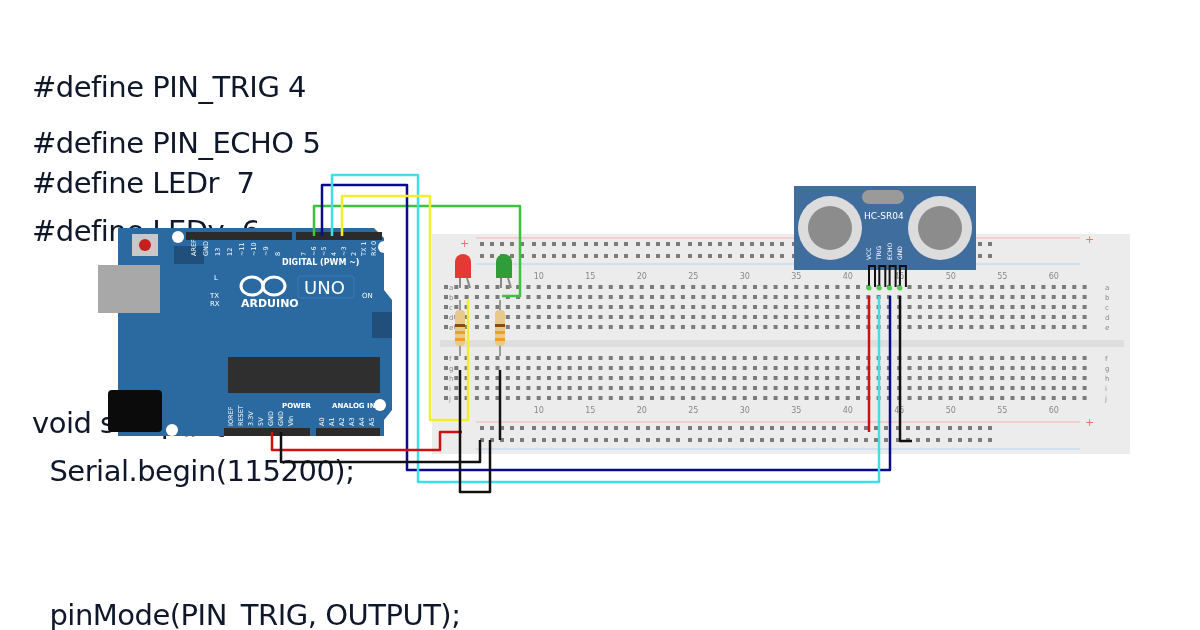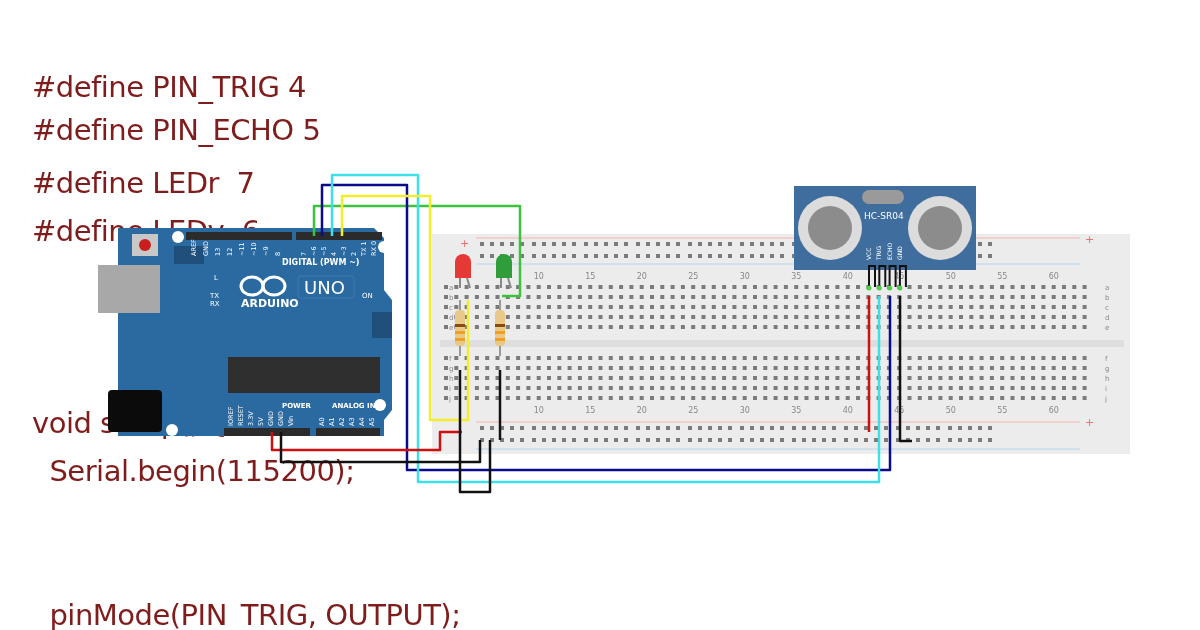--- a/index.html
+++ b/index.html
@@ -1,25 +1,25 @@
 <!DOCTYPE html>
 <html><head>
 <meta charset="utf-8">
 <style>
   html,body{margin:0;padding:0;background:#fff;}
   body{width:1200px;height:630px;position:relative;overflow:hidden;font-family:"DejaVu Sans",sans-serif;}
-  .code{position:absolute;left:32px;color:#7f1d1d;font-family:"DejaVu Sans",sans-serif;font-size:29px;white-space:pre;letter-spacing:-0.5px;}
+  .code{position:absolute;left:32px;color:#0f172a;font-family:"DejaVu Sans",sans-serif;font-size:29px;white-space:pre;letter-spacing:-0.5px;}
   svg{position:absolute;left:0;top:0;}
   .lbl{font-family:"DejaVu Sans",sans-serif;}
 </style>
 </head>
 <body>
 
 <div class="code" style="top:70px">#define PIN_TRIG 4</div>
-<div class="code" style="top:113px">#define PIN_ECHO 5</div>
+<div class="code" style="top:126px">#define PIN_ECHO 5</div>
 <div class="code" style="top:166px">#define LEDr  7</div>
 <div class="code" style="top:214px">#define LEDv  6</div>
 <div class="code" style="top:406px">void setup() {</div>
 <div class="code" style="top:454px">  Serial.begin(115200);</div>
 <div class="code" style="top:598px">  pinMode(PIN_TRIG, OUTPUT);</div>
 
 <svg width="1200" height="630" viewBox="0 0 1200 630">
 
   <g>
     <rect x="432" y="234" width="698" height="220" fill="#ececec"></rect>

